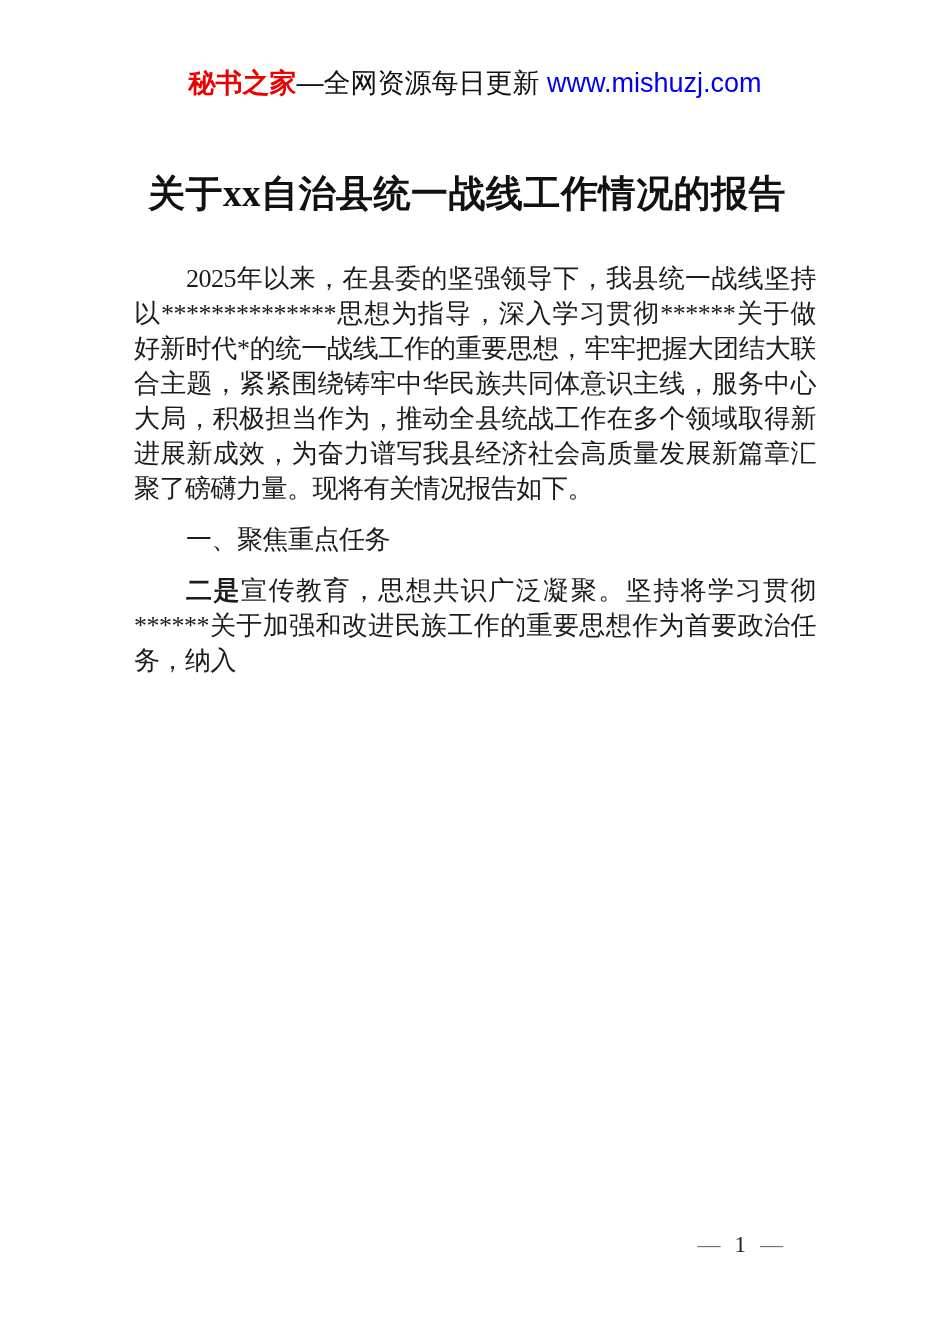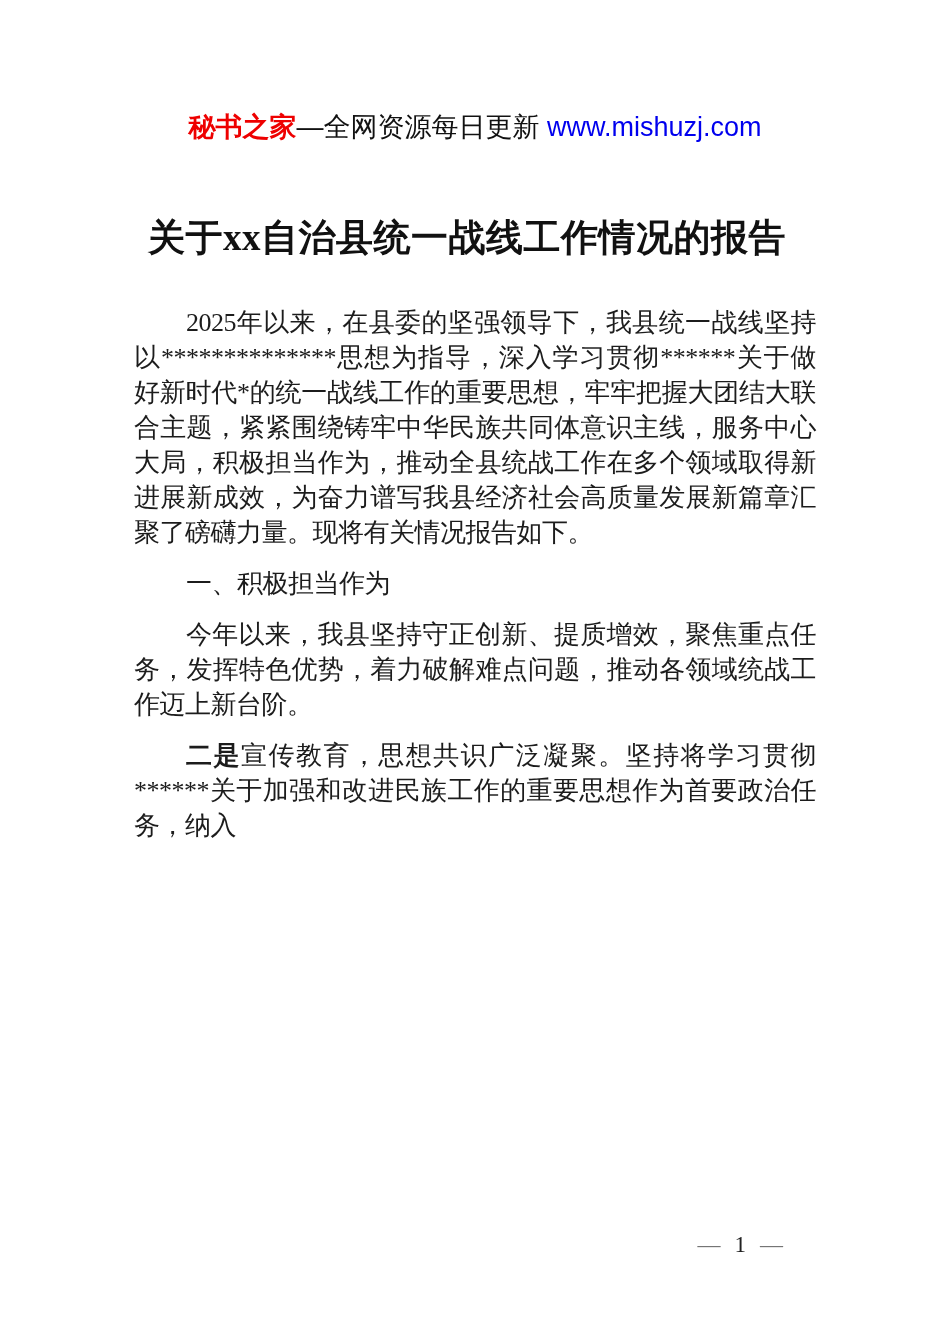--- a/index.html
+++ b/index.html
@@ -9,21 +9,21 @@
     font-family: "Liberation Serif", "DejaVu Serif", serif;
     color: #1c1c1c;
     overflow: hidden;
   }
   .page {
     position: relative;
     width: 950px; height: 1344px;
     background: #ffffff;
   }
   .site-header {
-    padding-top: 112px;
+    padding-top: 68px;
     text-align: center;
     font-family: "Liberation Sans", "DejaVu Sans", sans-serif;
     font-size: 27px;
     line-height: 30px;
     white-space: nowrap;
   }
   .site-header .site-name { color: #ee0000; font-weight: bold; }
   .site-header .site-tagline { color: #111111; }
   .site-header .site-url { color: #0000ee; text-decoration: none; }
   .doc-title {
@@ -67,22 +67,21 @@
 <div class="page">
 
   <div class="site-header">
     <span class="site-name">秘书之家</span><span class="site-tagline">—全网资源每日更新 </span><span class="site-url">www.mishuzj.com</span>
   </div>
 
   <h1 class="doc-title">关于xx自治县统一战线工作情况的报告</h1>
 
   <div class="doc-body">
     <p>2025年以来，在县委的坚强领导下，我县统一战线坚持以**************思想为指导，深入学习贯彻******关于做好新时代*的统一战线工作的重要思想，牢牢把握大团结大联合主题，紧紧围绕铸牢中华民族共同体意识主线，服务中心大局，积极担当作为，推动全县统战工作在多个领域取得新进展新成效，为奋力谱写我县经济社会高质量发展新篇章汇聚了磅礴力量。现将有关情况报告如下。</p>
-    <p>一、积极担当作为</p>
-    <p>今年以来，我县坚持守正创新、提质增效，聚焦重点任务，发挥特色优势，着力破解难点问题，推动各领域统战工作迈上新台阶。</p>
+    <p>一、聚焦重点任务</p>
     <p><span class="lead">二是</span><span>宣传教育，思想共识广泛凝聚。坚持将学习贯彻******关于加强和改进民族工作的重要思想作为首要政治任务，纳入</span></p>
   </div>
 
   <div class="page-footer">
     <span class="dash">—</span><span class="num">1</span><span class="dash">—</span>
   </div>
 
 </div>
 
 </body></html>

